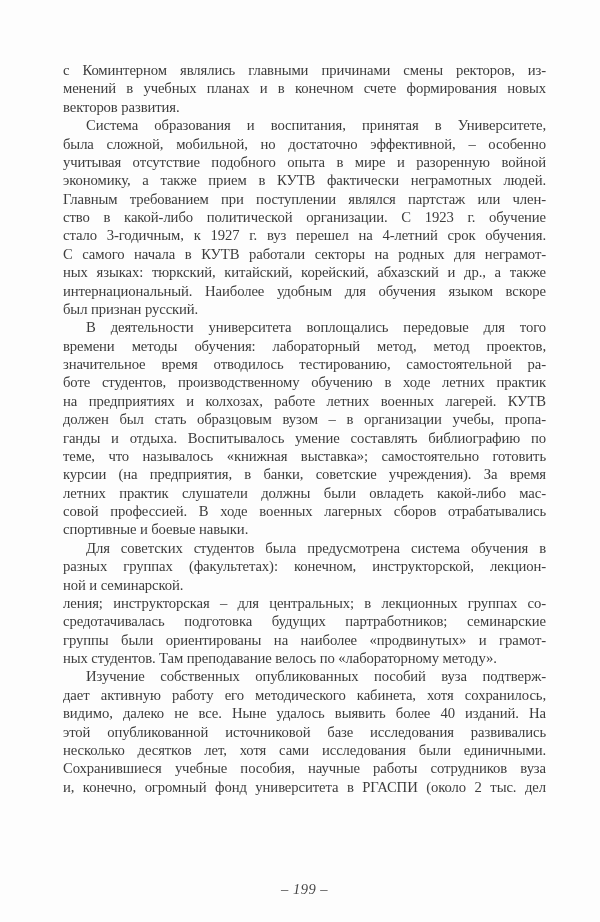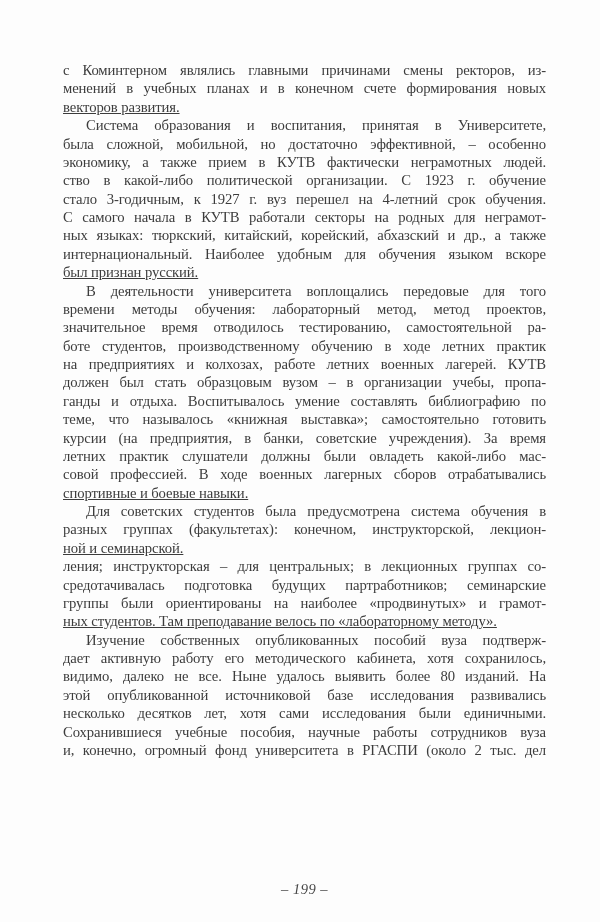--- a/index.html
+++ b/index.html
@@ -42,21 +42,20 @@
     text-align-last: justify;
     white-space: normal;
     overflow: hidden;
     color: #3c3c3c;
   }
   .line.indent {
     text-indent: 23px;
   }
   .line.lastline {
     text-align-last: left;
-    text-decoration: underline;
   }
   .footer {
     position: absolute;
     left: 63px;
     top: 872px;
     width: 483px;
     text-align: center;
     font-style: italic;
   }
   .page-number {
@@ -71,21 +70,23 @@
 <div class="page">
   <div class="text-block">
       <div class="paragraph">
         <div class="line">с Коминтерном являлись главными причинами смены ректоров, из-</div>
         <div class="line">менений в учебных планах и в конечном счете формирования новых</div>
         <div class="line lastline">векторов развития.</div>
       </div>
       <div class="paragraph">
         <div class="line indent">Система образования и воспитания, принятая в Университете,</div>
         <div class="line">была сложной, мобильной, но достаточно эффективной, – особенно</div>
+        <div class="line">учитывая отсутствие подобного опыта в мире и разоренную войной</div>
         <div class="line">экономику, а также прием в КУТВ фактически неграмотных людей.</div>
+        <div class="line">Главным требованием при поступлении являлся партстаж или член-</div>
         <div class="line">ство в какой-либо политической организации. С 1923 г. обучение</div>
         <div class="line">стало 3-годичным, к 1927 г. вуз перешел на 4-летний срок обучения.</div>
         <div class="line">С самого начала в КУТВ работали секторы на родных для неграмот-</div>
         <div class="line">ных языках: тюркский, китайский, корейский, абхазский и др., а также</div>
         <div class="line">интернациональный. Наиболее удобным для обучения языком вскоре</div>
         <div class="line lastline">был признан русский.</div>
       </div>
       <div class="paragraph">
         <div class="line indent">В деятельности университета воплощались передовые для того</div>
         <div class="line">времени методы обучения: лабораторный метод, метод проектов,</div>
@@ -107,21 +108,21 @@
       </div>
       <div class="paragraph">
         <div class="line">ления; инструкторская – для центральных; в лекционных группах со-</div>
         <div class="line">средотачивалась подготовка будущих партработников; семинарские</div>
         <div class="line">группы были ориентированы на наиболее «продвинутых» и грамот-</div>
         <div class="line lastline">ных студентов. Там преподавание велось по «лабораторному методу».</div>
       </div>
       <div class="paragraph">
         <div class="line indent">Изучение собственных опубликованных пособий вуза подтверж-</div>
         <div class="line">дает активную работу его методического кабинета, хотя сохранилось,</div>
-        <div class="line">видимо, далеко не все. Ныне удалось выявить более 80 изданий. На</div>
+        <div class="line">видимо, далеко не все. Ныне удалось выявить более 40 изданий. На</div>
         <div class="line">этой опубликованной источниковой базе исследования развивались</div>
         <div class="line">несколько десятков лет, хотя сами исследования были единичными.</div>
         <div class="line">Сохранившиеся учебные пособия, научные работы сотрудников вуза</div>
         <div class="line">и, конечно, огромный фонд университета в РГАСПИ (около 2 тыс. дел</div>
       </div>
     </div>
   <div class="footer">
     <span class="page-number">– 199 –</span>
   </div>
 </div>

